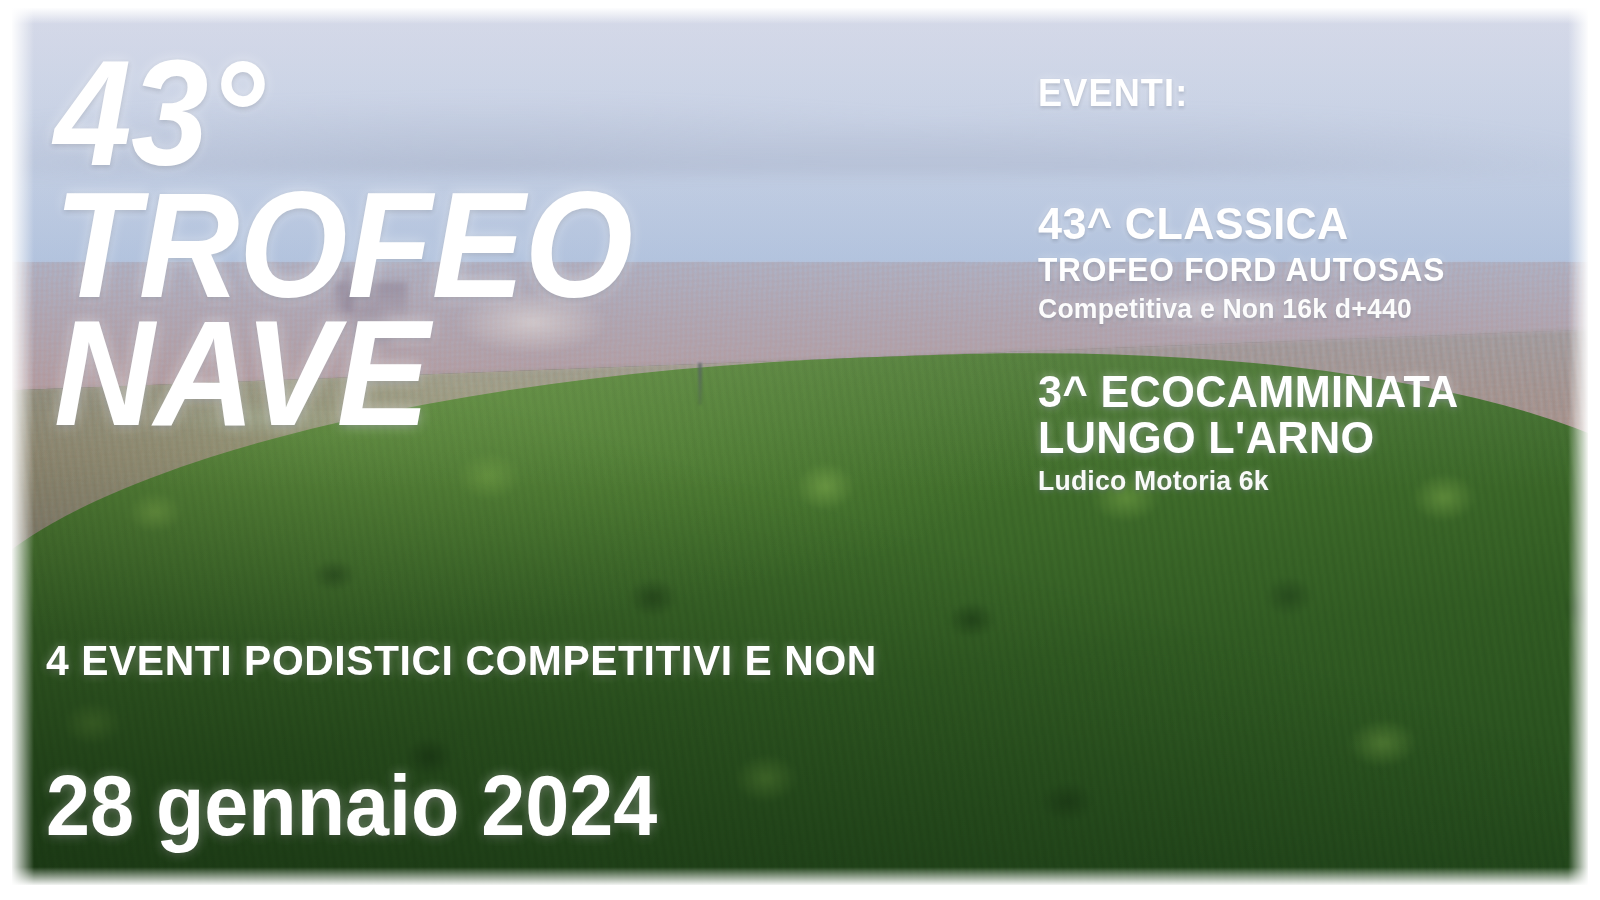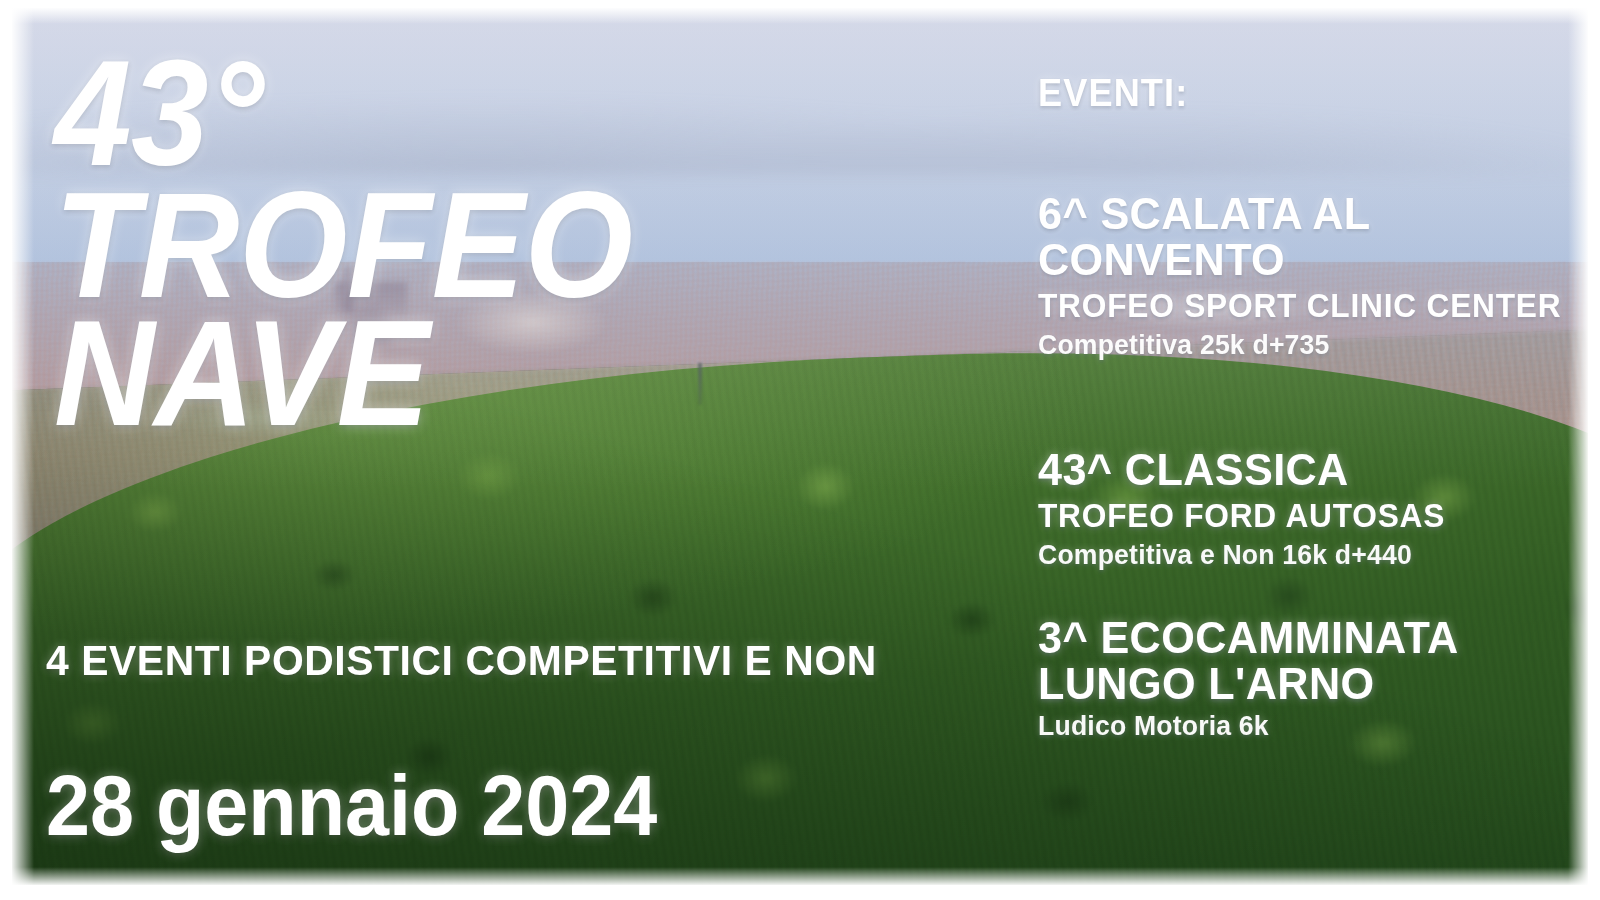--- a/index.html
+++ b/index.html
@@ -395,25 +395,20 @@
       <div class="hl hl-word2">NAVE</div>
     </div>
 
     <div class="sub-events">4 EVENTI PODISTICI COMPETITIVI E NON</div>
 
     <div class="date-line">28 gennaio 2024</div>
 
     <div class="events-col">
       <div class="events-heading">EVENTI:</div>
 
-      <div class="event event-1">
-        <div class="event-title">6^ SCALATA AL CONVENTO</div>
-        <div class="event-sponsor">TROFEO SPORT CLINIC CENTER</div>
-        <div class="event-detail">Competitiva 25k d+735</div>
-      </div>
 
       <div class="event event-2">
         <div class="event-title">43^ CLASSICA</div>
         <div class="event-sponsor">TROFEO FORD AUTOSAS</div>
         <div class="event-detail">Competitiva e Non 16k d+440</div>
       </div>
 
       <div class="event event-3">
         <div class="event-title">3^ ECOCAMMINATA LUNGO L'ARNO</div>
         <div class="event-detail">Ludico Motoria 6k</div>

